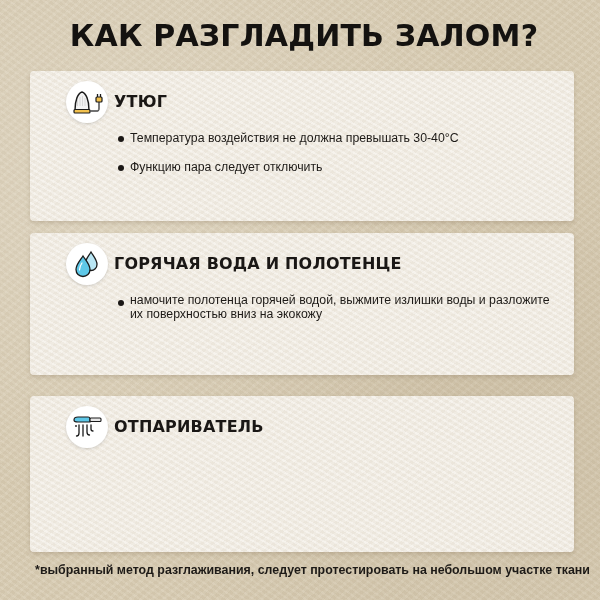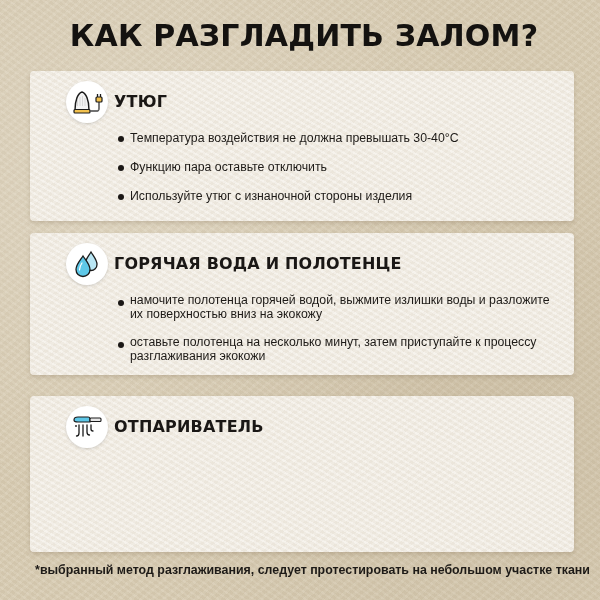--- a/index.html
+++ b/index.html
@@ -117,37 +117,35 @@
       <rect x="3" y="23.5" width="16" height="3.5" rx="1" fill="#f2c14e" stroke="#1a1a1a" stroke-width="1.2"></rect>
       <path d="M19 25 L26 25 Q28 25 28 22 L28 16" fill="none" stroke="#1a1a1a" stroke-width="1.4"></path>
       <path d="M19 25 L26 25 Q28 25 28 22 L28 16" fill="none" stroke="#bfbfbf" stroke-width="0.6"></path>
       <rect x="25" y="11" width="6" height="5" rx="1" fill="#f2c14e" stroke="#1a1a1a" stroke-width="1.2"></rect>
       <path d="M26.5 11 L26.5 8 M29.5 11 L29.5 8" stroke="#1a1a1a" stroke-width="1.3"></path>
     </svg>
   </div>
   <h2 class="card-title">УТЮГ</h2>
   <ul class="bullets">
     <li>Температура воздействия не должна превышать 30-40°C</li>
-    <li>Функцию пара оставьте отключить</li>
-    <li>Используйте утюг с изнаночной стороны изделия</li>
+    <li>Функцию пара следует отключить</li>
   </ul>
 </section>
 
 <section class="card card-2">
   <div class="icon-circle">
     <svg viewBox="0 0 32 32">
       <path d="M20 4 C17 9 14 12 14 16.5 C14 20 16.7 22.5 20 22.5 C23.3 22.5 26 20 26 16.5 C26 12 23 9 20 4 Z" fill="#b9e6f4" stroke="#1a1a1a" stroke-width="1.3"></path>
       <path d="M12 8 C8.5 13 5 16.5 5 21.5 C5 25.6 8.1 28.5 12 28.5 C15.9 28.5 19 25.6 19 21.5 C19 16.5 15.5 13 12 8 Z" fill="#5ec8e8" stroke="#1a1a1a" stroke-width="1.3"></path>
       <path d="M8.5 22 C8.5 19 9.5 17 11 15" fill="none" stroke="#ffffff" stroke-width="1.2" stroke-linecap="round"></path>
     </svg>
   </div>
   <h2 class="card-title">ГОРЯЧАЯ ВОДА И ПОЛОТЕНЦЕ</h2>
   <ul class="bullets">
     <li>намочите полотенца горячей водой, выжмите излишки воды и разложите их поверхностью вниз на экокожу</li>
-    <li>оставьте полотенца на несколько минут, затем приступайте к процессу разглаживания экокожи</li>
   </ul>
 </section>
 
 <section class="card card-3">
   <div class="icon-circle">
     <svg viewBox="0 0 32 32">
       <path d="M3 9 Q3 6 7 6 L17 6 Q19 6 19 8 L19 11 L7 11 Q3 11 3 9 Z" fill="#5ec8e8" stroke="#1a1a1a" stroke-width="1.2"></path>
       <rect x="19" y="7" width="11" height="3.5" rx="1" fill="#e8e8e8" stroke="#1a1a1a" stroke-width="1.1"></rect>
       <path d="M8 14 L8 22 Q8 25 5.5 25" fill="none" stroke="#1a1a1a" stroke-width="1.3" stroke-linecap="round"></path>
       <path d="M12 14 L12 25" fill="none" stroke="#1a1a1a" stroke-width="1.3" stroke-linecap="round"></path>

